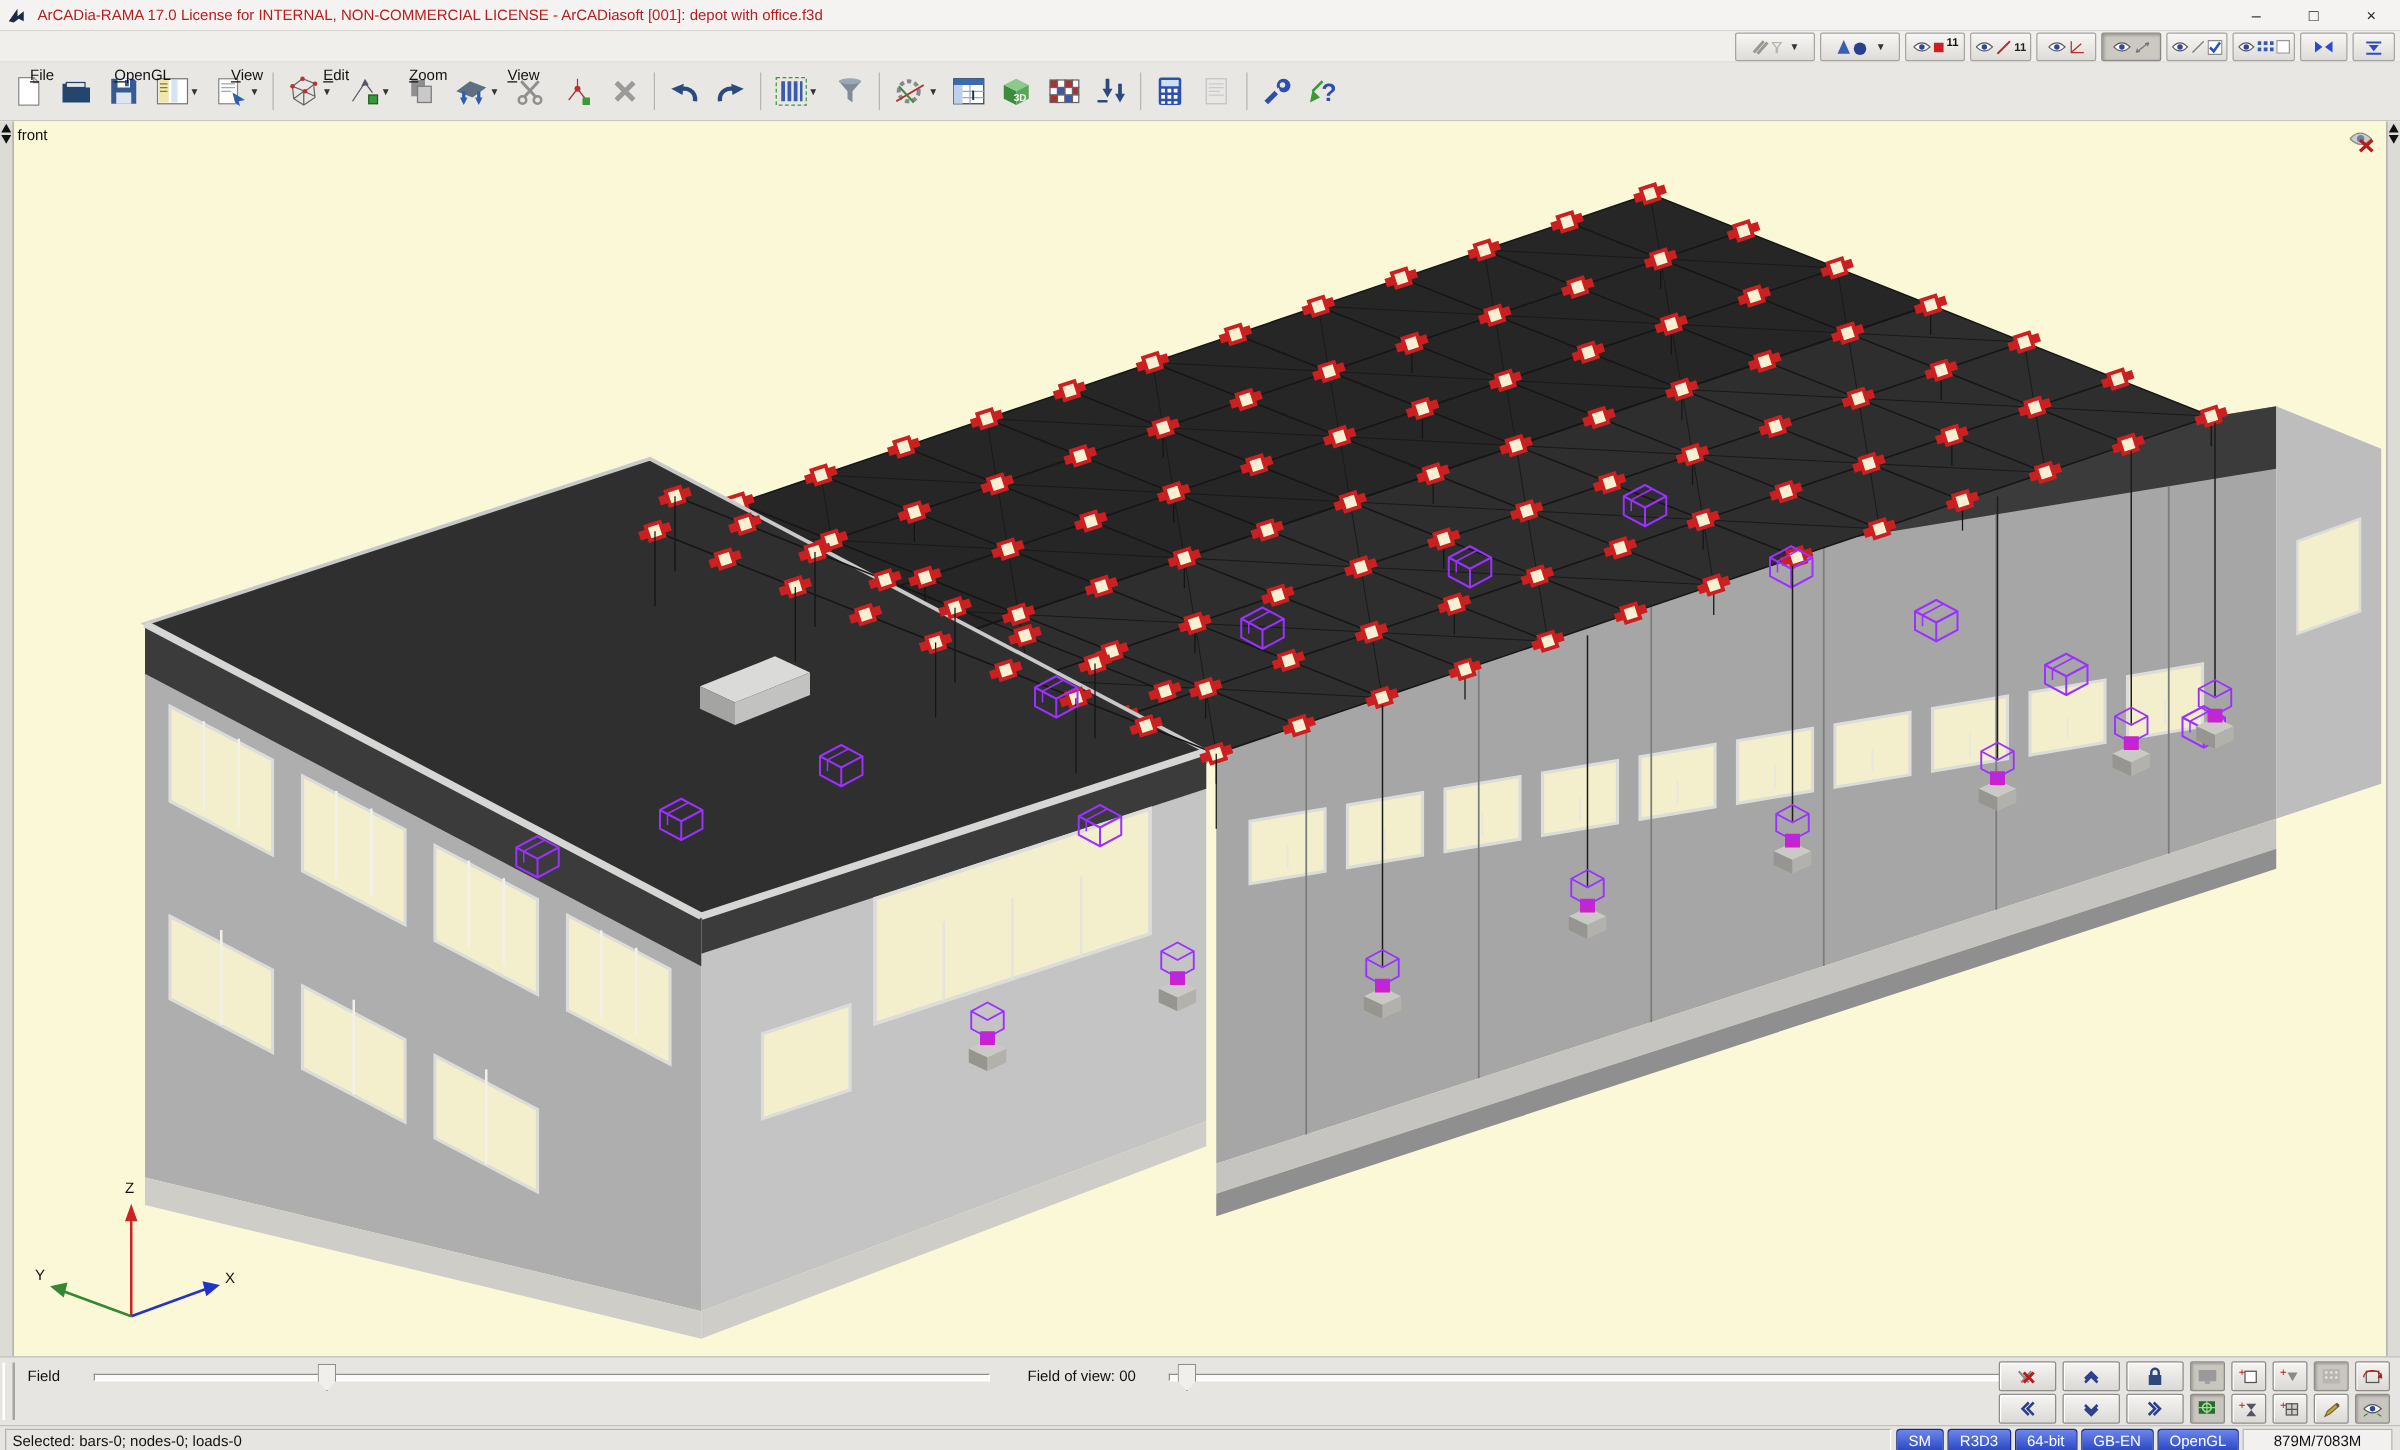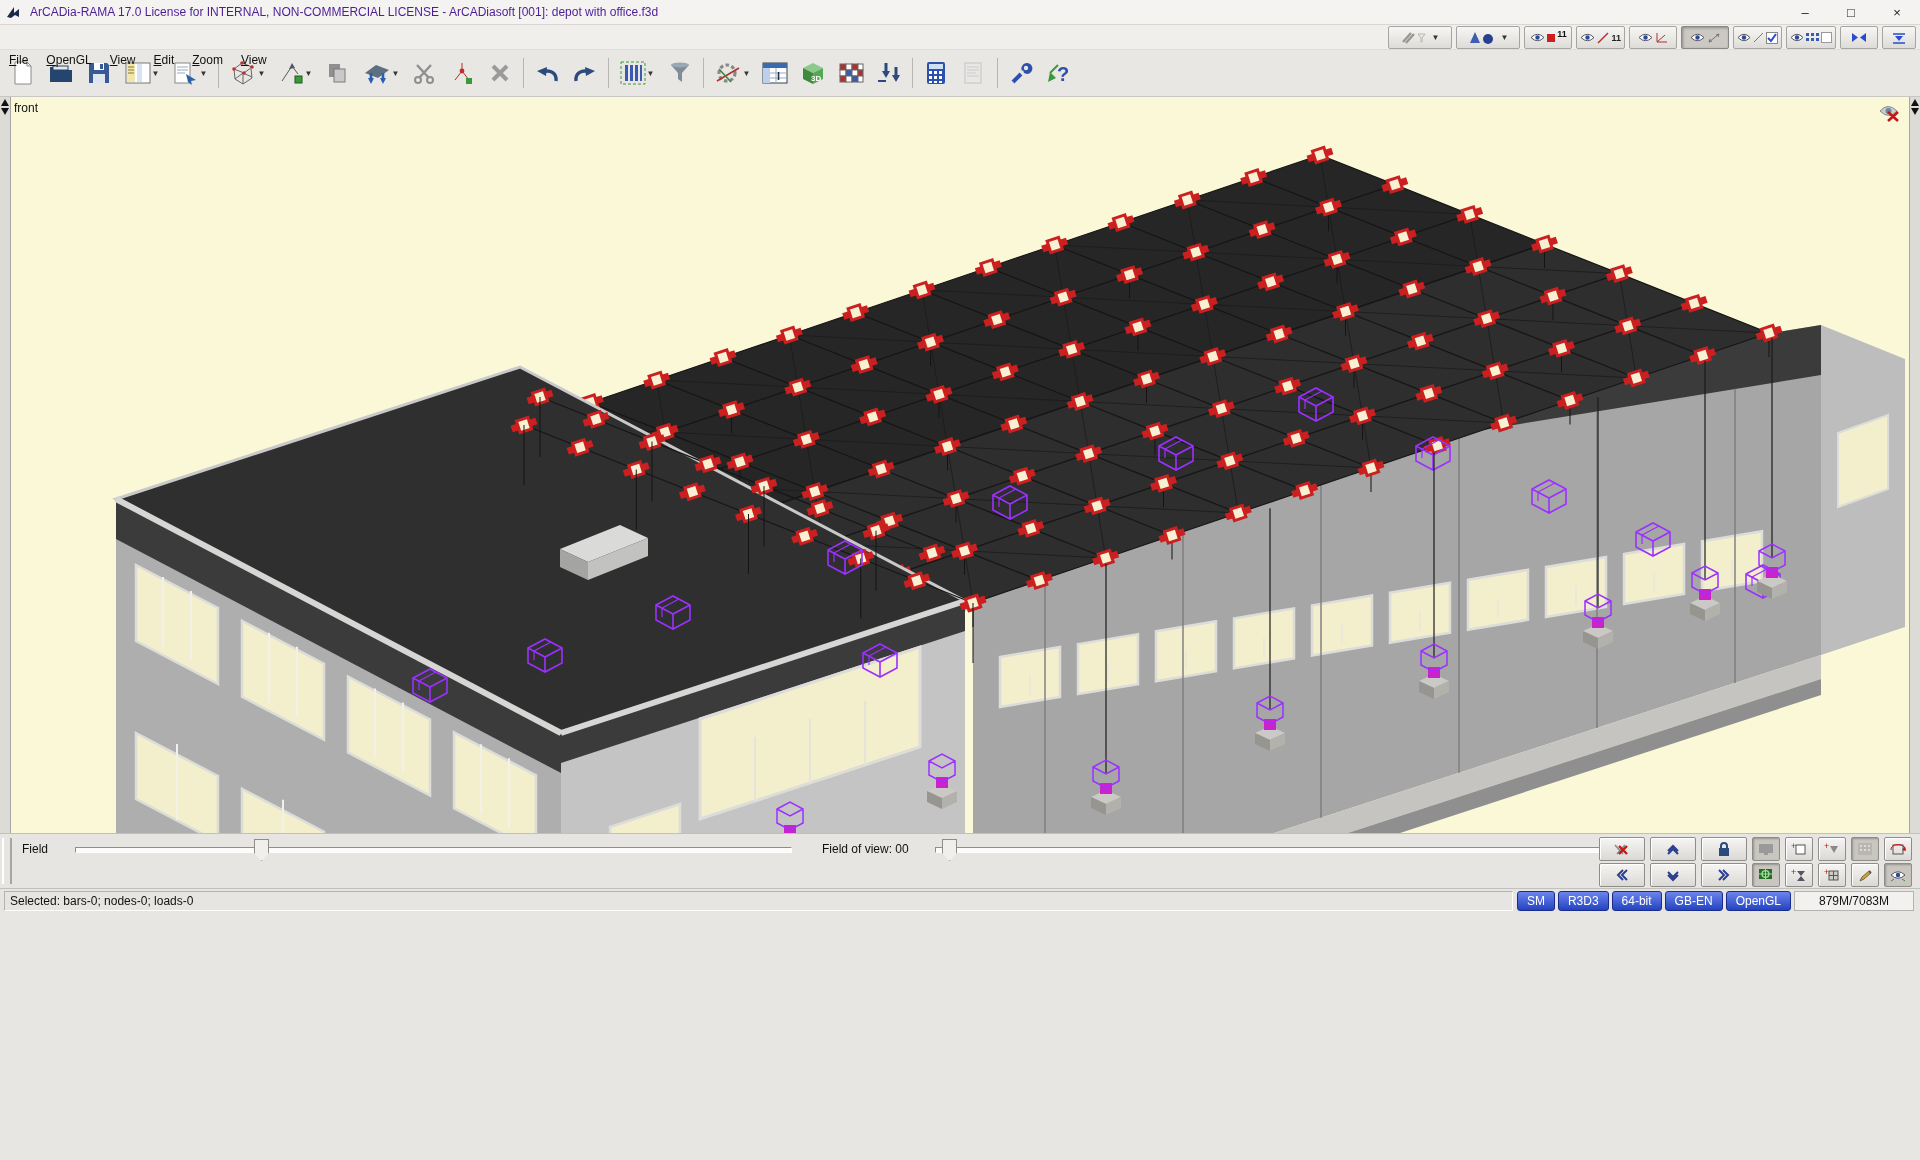--- a/index.html
+++ b/index.html
@@ -1,42 +1,42 @@
 <!DOCTYPE html>
 <html><head>
 <meta charset="utf-8">
 <style>
   html,body{margin:0;padding:0;}
   body{width:1920px;height:1160px;overflow:hidden;font-family:"Liberation Sans",sans-serif;background:#e8e6e3;
        -webkit-font-smoothing:antialiased;}
   
   .titlebar{height:24px;background:#f4f3f1;display:flex;align-items:center;border-bottom:1px solid #d8d6d2;position:relative;}
   .app-icon{width:17px;height:15px;margin:0 7px 0 6px;}
-  .title-text{font-size:12px;color:#4c1d95;}
+  .title-text{font-size:12px;color:#b91c1c;}
   .win-controls{position:absolute;right:0;top:0;display:flex;height:24px;}
   .win-btn{width:46px;height:24px;display:flex;align-items:center;justify-content:center;font-size:13px;color:#222;}
   
   .menubar{height:24px;background:#f1efec;display:flex;align-items:center;position:relative;border-bottom:1px solid #e0ded9;}
-  .menu-item{display:inline-block;padding:4px 9px;font-size:12px;color:#111;cursor:default;margin-top:46px;}
+  .menu-item{display:inline-block;padding:4px 24px;font-size:12px;color:#111;cursor:default;margin-top:46px;}
   .menu-item::first-letter{text-decoration:underline;}
   .top-toggles{position:absolute;right:4px;top:1px;display:flex;gap:4px;align-items:center;}
   .tgl{height:21px;min-width:40px;display:flex;align-items:center;justify-content:center;gap:2px;
        background:linear-gradient(#f7f6f4,#dedcd8);border:1px solid #a7a5a1;border-radius:2px;padding:0 3px;font-size:10px;color:#222;}
   .tgl.pressed{background:#ccc8c2;box-shadow:inset 1px 1px 3px rgba(0,0,0,.3);border-color:#8a8884;}
   .tgl .sup{font-size:9px;font-weight:bold;position:relative;top:-4px;color:#111;}
   .tgl .dd{font-size:8px;color:#333;margin-left:2px;}
   
   .toolbar{height:46px;background:#e9e7e4;display:flex;align-items:center;padding-left:4px;border-bottom:1px solid #c9c7c3;}
   .tb{width:36px;height:38px;display:flex;align-items:center;justify-content:center;border:1px solid transparent;border-radius:2px;}
   .tb.dd{width:46px;}
   .tb .ddarrow{font-size:8px;color:#333;margin-left:1px;}
   .tb.disabled{opacity:.45;}
   .tsep{width:1px;height:30px;background:#b8b6b2;margin:0 4px;}
   
-  .viewport{position:relative;height:736px;background:#fbf8d8;overflow:hidden;}
+  .viewport{position:relative;height:988px;background:#fbf8d8;overflow:hidden;}
   #model-svg{position:absolute;left:0;top:0;}
   .view-label{position:absolute;left:14px;top:4px;font-size:12px;color:#111;}
   .axis-label{position:absolute;font-size:12px;color:#111;}
   .vsplit{position:absolute;top:0;width:10px;height:100%;background:#dddbd6;}
   .vsplit.left{left:0;border-right:1px solid #a8a6a2;}
   .vsplit.right{right:0;border-left:1px solid #a8a6a2;}
   .tri{width:0;height:0;border-left:4px solid transparent;border-right:4px solid transparent;margin:2px auto;}
   .tri.up{border-bottom:7px solid #111;}
   .tri.down{border-top:7px solid #111;}
   .hide-view-icon{position:absolute;right:16px;top:6px;}

